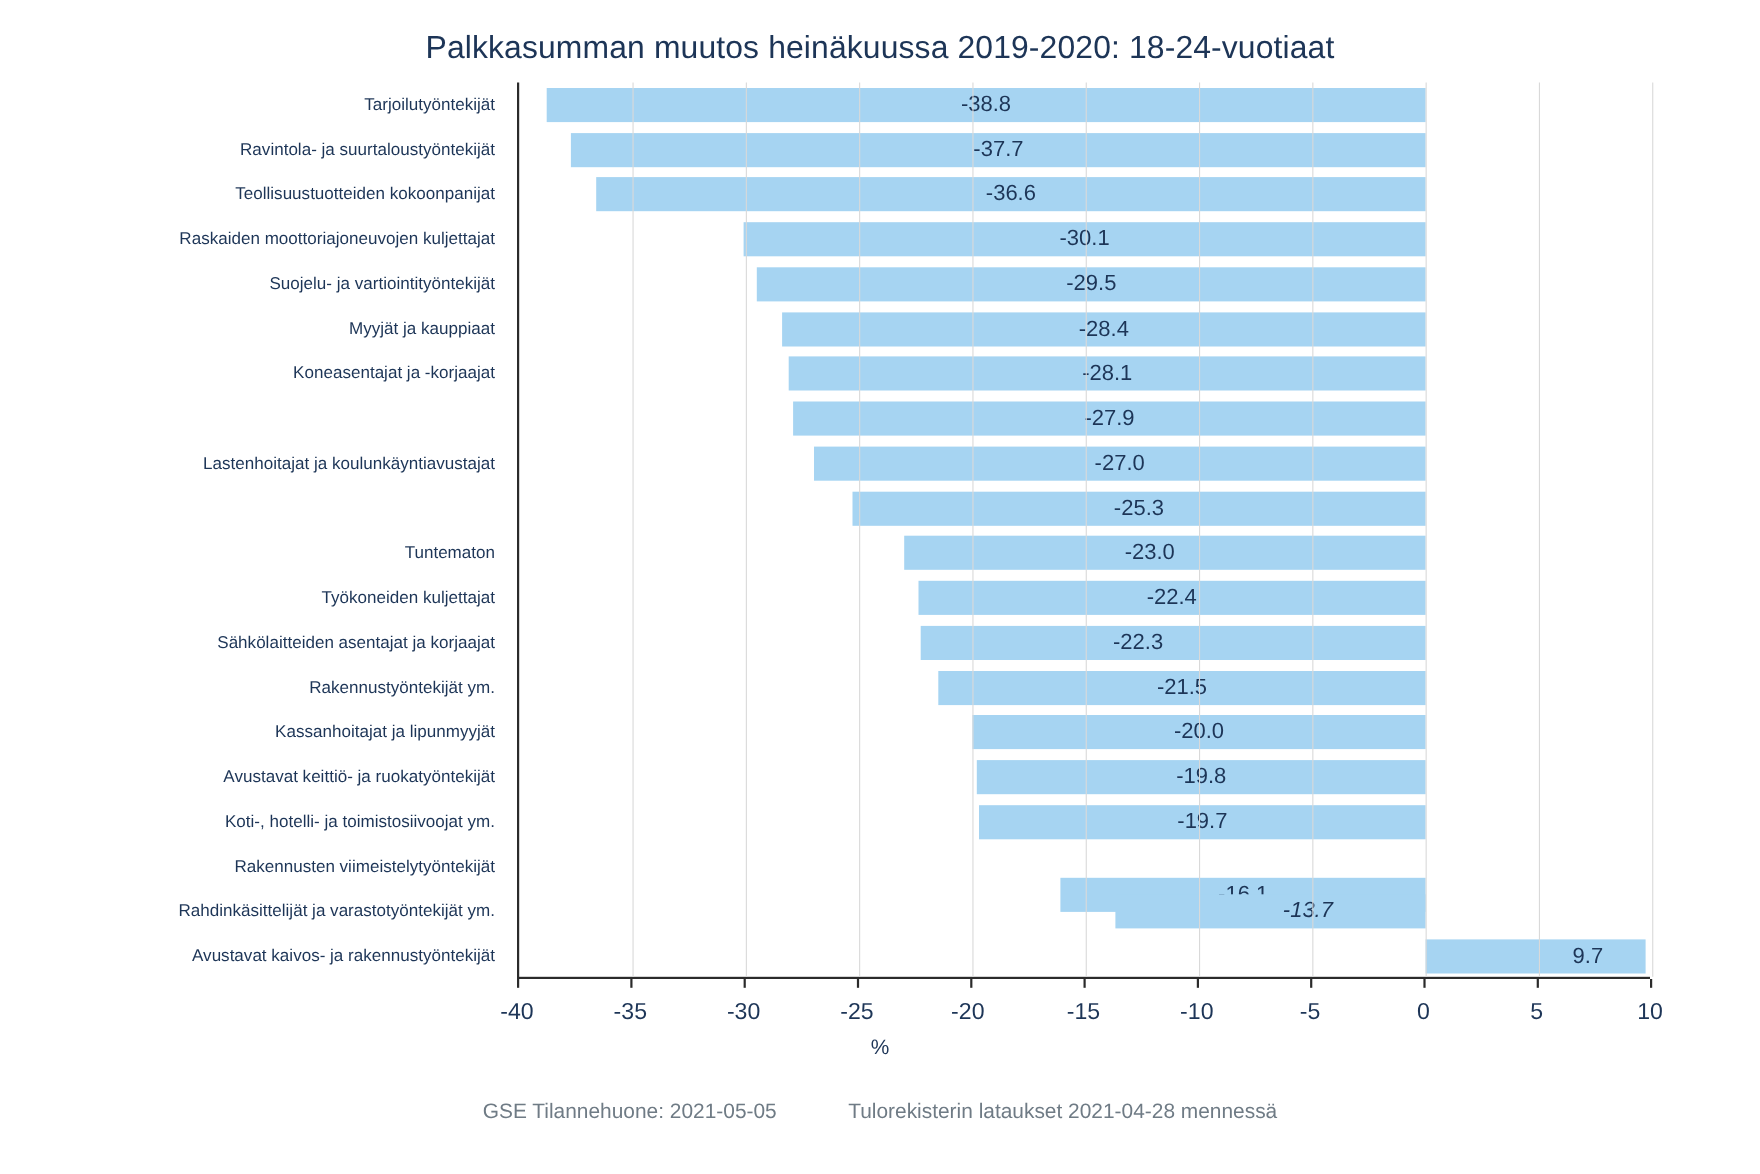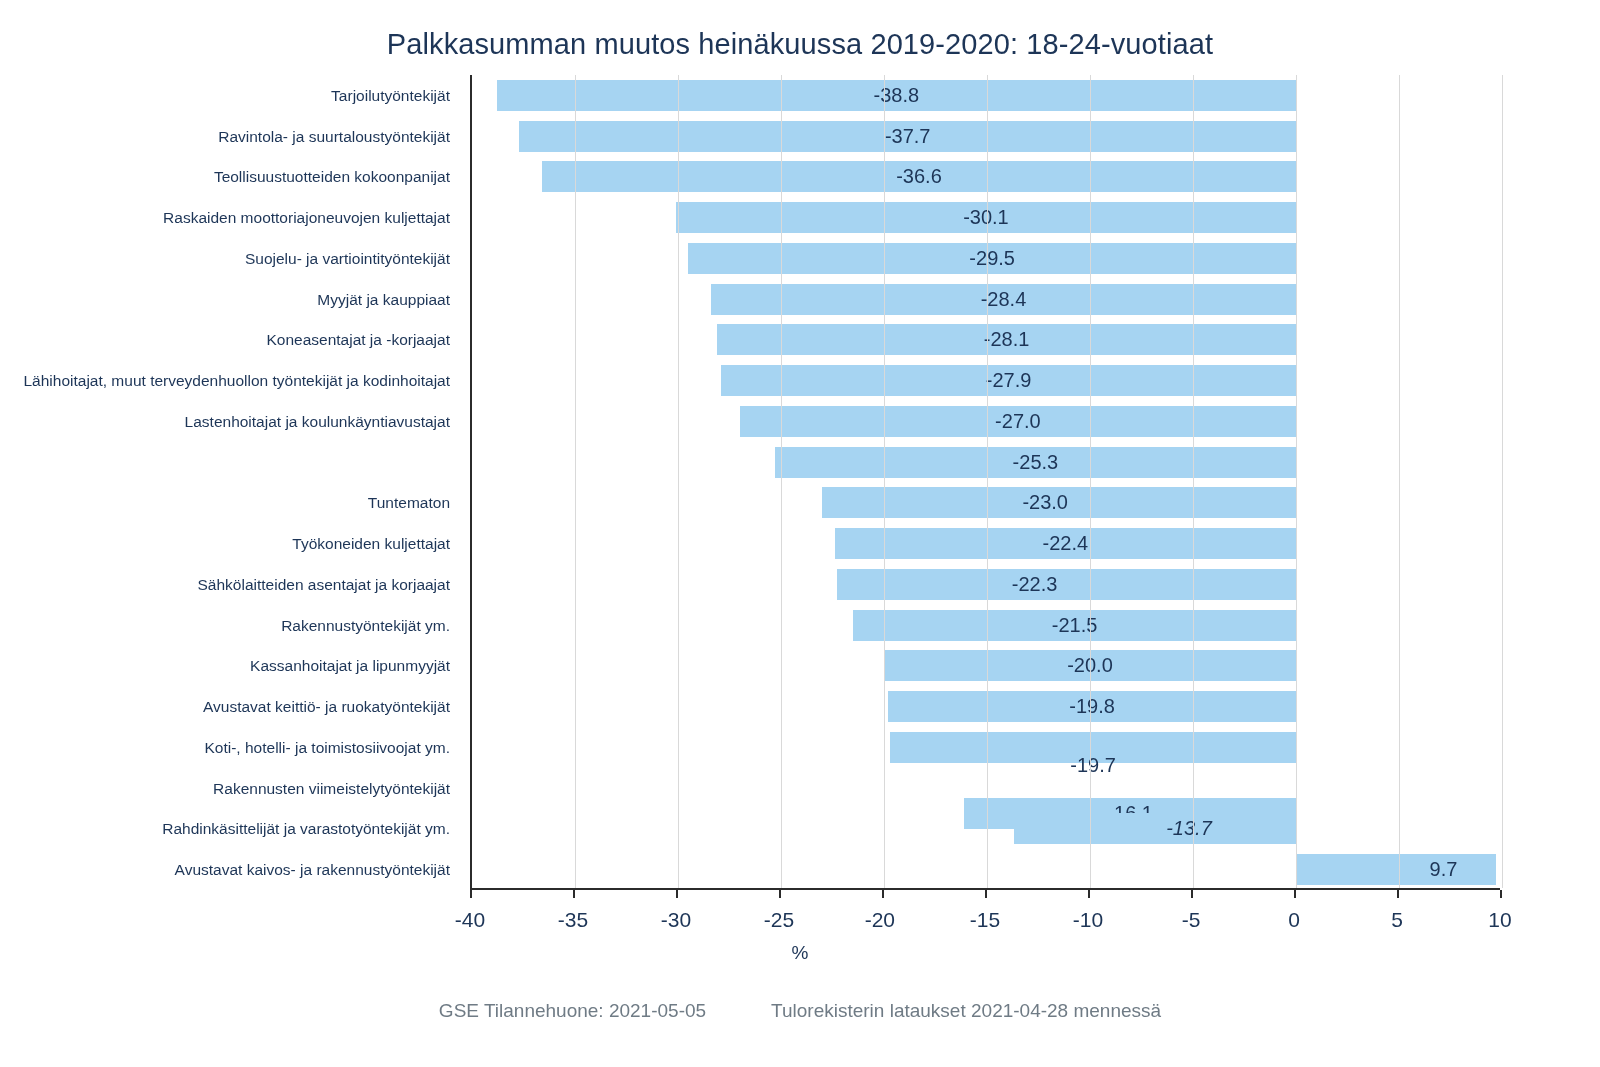--- a/index.html
+++ b/index.html
@@ -133,21 +133,20 @@
   <div class="chart-title">Palkkasumman muutos heinäkuussa 2019-2020: 18-24-vuotiaat</div>
 
   <div class="cat-labels">
       <div class="cat" style="top: 1.875px;">Tarjoilutyöntekijät</div>
       <div class="cat" style="top: 42.625px;">Ravintola- ja suurtaloustyöntekijät</div>
       <div class="cat" style="top: 83.375px;">Teollisuustuotteiden kokoonpanijat</div>
       <div class="cat" style="top: 164.875px;">Suojelu- ja vartiointityöntekijät</div>
       <div class="cat" style="top: 124.125px;">Raskaiden moottoriajoneuvojen kuljettajat</div>
       <div class="cat" style="top: 205.625px;">Myyjät ja kauppiaat</div>
       <div class="cat" style="top: 246.375px;">Koneasentajat ja -korjaajat</div>
-      <div class="cat" style="top: 287.125px;">Lähihoitajat, muut terveydenhuollon työntekijät ja kodinhoitajat</div>
       <div class="cat" style="top: 327.875px;">Lastenhoitajat ja koulunkäyntiavustajat</div>
       <div class="cat" style="top: 409.375px;">Tuntematon</div>
       <div class="cat" style="top: 450.125px;">Työkoneiden kuljettajat</div>
       <div class="cat" style="top: 490.875px;">Sähkölaitteiden asentajat ja korjaajat</div>
       <div class="cat" style="top: 531.625px;">Rakennustyöntekijät ym.</div>
       <div class="cat" style="top: 572.375px;">Kassanhoitajat ja lipunmyyjät</div>
       <div class="cat" style="top: 613.125px;">Avustavat keittiö- ja ruokatyöntekijät</div>
       <div class="cat" style="top: 653.875px;">Koti-, hotelli- ja toimistosiivoojat ym.</div>
       <div class="cat" style="top: 694.625px;">Rakennusten viimeistelytyöntekijät</div>
       <div class="cat" style="top: 735.375px;">Rahdinkäsittelijät ja varastotyöntekijät ym.</div>
@@ -215,21 +214,21 @@
         <div class="row" style="top: 572.375px;">
           <div class="bar" style="left: 412px; width: 412px; background: rgb(166, 212, 242);"></div>
           <div class="bar-label" style="left: 412px; width: 412px;">-20.0</div>
         </div>
         <div class="row" style="top: 613.125px;">
           <div class="bar" style="left: 416.12px; width: 407.88px; background: rgb(166, 212, 242);"></div>
           <div class="bar-label" style="left: 416.12px; width: 407.88px;">-19.8</div>
         </div>
         <div class="row" style="top: 653.875px;">
           <div class="bar" style="left: 418.18px; width: 405.82px; background: rgb(166, 212, 242);"></div>
-          <div class="bar-label" style="left: 418.18px; width: 405.82px; margin-top: 18px;">-19.7</div>
+          <div class="bar-label" style="left: 418.18px; width: 405.82px;">-19.7</div>
         </div>
         <div class="row" style="top: 720px;">
           <div class="bar" style="left: 492.34px; width: 331.66px; background: rgb(166, 212, 242);"></div>
           <div class="bar-label" style="left: 492.34px; width: 331.66px;">-16.1</div>
         </div>
         <div class="row" style="top: 735.375px;">
           <div class="bar" style="left: 541.78px; width: 282.22px; background: rgb(166, 212, 242);"></div>
           <div class="bar-label" style="left: 574px; width: 286px; font-style: italic;">-13.7</div>
         </div>
         <div class="row" style="top: 776.125px;">

